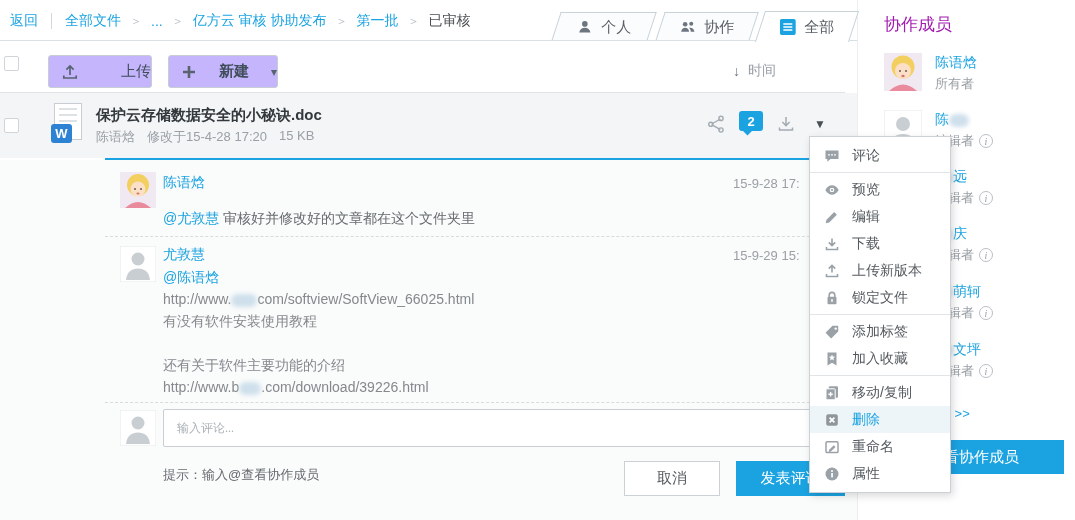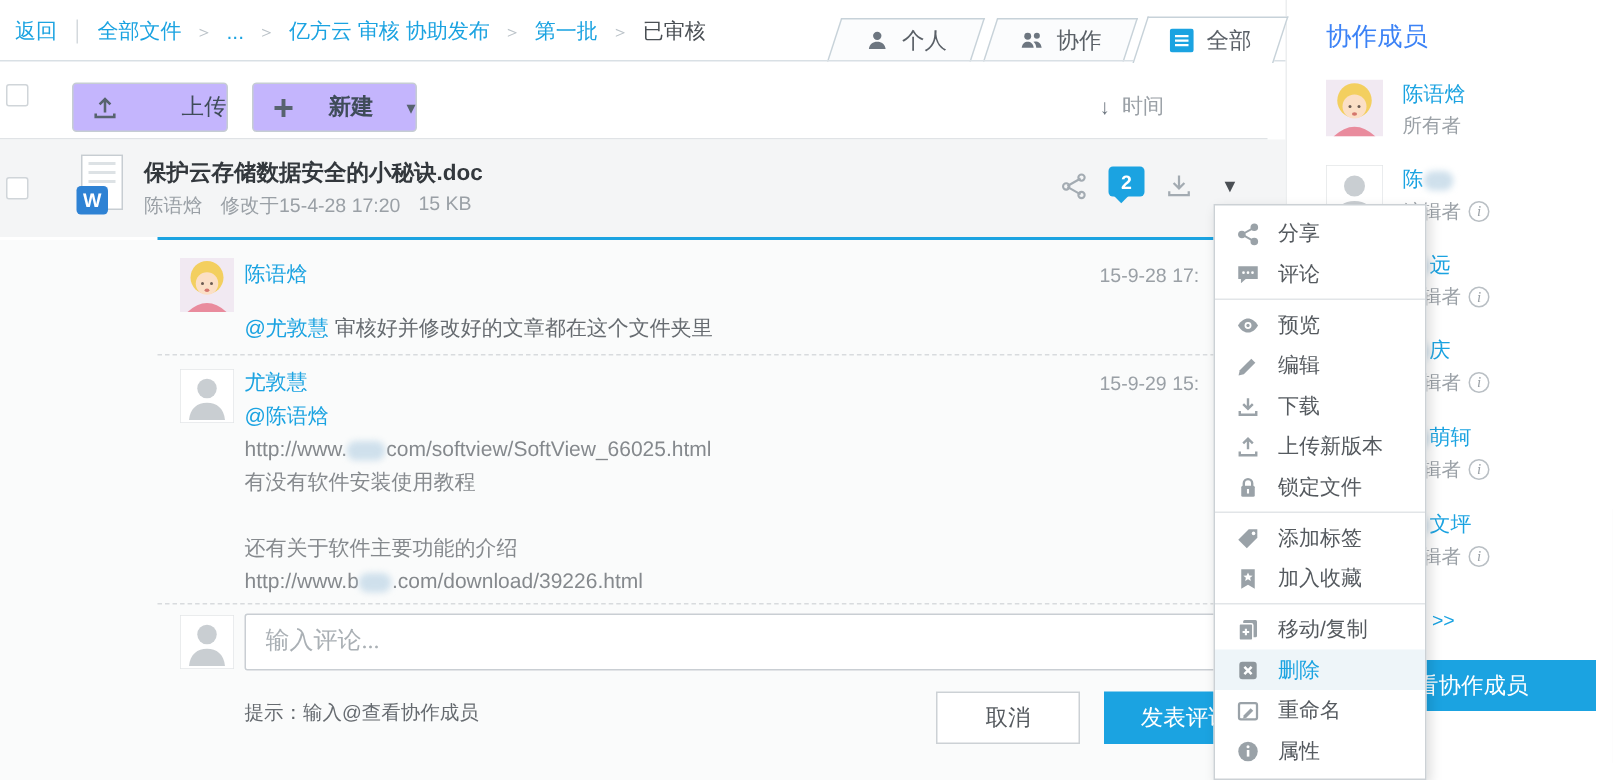--- a/index.html
+++ b/index.html
@@ -12,21 +12,21 @@
   .topbar-line { position:absolute; left:0; top:40px; width:857px; height:1px; background:#d9e0e5; z-index:2; }
   .crumbs { position:absolute; left:10px; top:12px; font-size:14px; color:#b6bec5; display:flex; align-items:center; gap:9px; white-space:nowrap; }
   .crumb-sep { color:#b9c1c7; font-size:12px; }
   .crumb-cur { color:#4a4f54; }
   .vbar { display:inline-block; width:1px; height:16px; background:#d4d9dd; margin:0 4px; }
   
   .tab { position:absolute; top:12px; height:29px; background:#fbfcfd; border:1px solid #c7d2d9; border-bottom:none; transform:skewX(-18deg); z-index:1; cursor:pointer; }
   .tab.active { top:11px; height:31px; background:#fff; z-index:3; }
   .tab-in { transform:skewX(18deg); display:flex; align-items:center; justify-content:center; gap:9px; height:100%; font-size:15px; color:#5a6067; }
   
-  .side-title { position:absolute; left:884px; top:13px; font-size:17px; color:#3b82f6; }
+  .side-title { position:absolute; left:884px; top:13px; font-size:17px; color:#a21caf; }
   .member { position:absolute; left:884px; width:185px; }
   .mem-name { position:absolute; left:51px; top:1px; font-size:14px; color:#1ba3e1; white-space:nowrap; cursor:pointer; }
   .mem-role { position:absolute; left:51px; top:22px; font-size:13px; color:#9aa0a6; display:flex; align-items:center; gap:5px; }
   .avatar36 { position:absolute; left:0; top:0; width:38px; height:38px; }
   .info-i { display:inline-flex; width:14px; height:14px; border:1px solid #b9bfc4; border-radius:50%; color:#9aa0a6; font-size:10px; font-style:italic; align-items:center; justify-content:center; font-family:"Liberation Serif","DejaVu Serif",serif; cursor:pointer; }
   .view-btn { position:absolute; left:884px; top:440px; width:180px; height:34px; background:#1ba3e1; color:#fff; font-size:15px; border:none; display:flex; align-items:center; justify-content:center; cursor:pointer; }
   .censor { display:inline-block; height:13px; border-radius:7px; background:#cfe0ec; filter:blur(2px); vertical-align:middle; }
   
   .btn { position:absolute; background:#c4b5fd; border:1px solid #c6cdd3; border-radius:3px; display:flex; align-items:center; justify-content:space-between; gap:9px; font-size:15px; color:#3f4c59; cursor:pointer;padding-left:12px; }
   .checkbox { position:absolute; width:15px; height:15px; background:#fff; border:1px solid #d0d5d9; border-radius:2px; cursor:pointer; }
@@ -43,21 +43,21 @@
   .rowicon { position:absolute; cursor:pointer; }
   .caret { font-size:12px; color:#4a4f54; }
   
   .avatar40 { position:absolute; width:36px; height:36px; }
   .cmt-name { position:absolute; left:163px; font-size:14px; color:#1ba3e1; cursor:pointer; }
   .cmt-ts { position:absolute; left:733px; font-size:13px; color:#9aa0a6; white-space:nowrap; }
   .cmt-body { position:absolute; left:163px; font-size:14px; color:#666b70;margin-top:10px; }
   .mention { color:#1ba3e1; cursor:pointer; }
   .cline { height:22px; line-height:22px; font-size:14px; color:#85898d; white-space:nowrap; }
   .dashed { position:absolute; left:105px; width:740px; border-top:1px dashed #d8dbde; }
-  .cmt-input { position:absolute; left:163px; top:409px; width:682px; height:38px; border:1px solid #c9ced3; border-radius:2px; background:#fff; font-size:16px; color:#555; padding:0 13px; outline:none; font-family:Liberation Serif, serif; }
+  .cmt-input { position:absolute; left:163px; top:409px; width:682px; height:38px; border:1px solid #c9ced3; border-radius:2px; background:#fff; font-size:12px; color:#555; padding:0 13px; outline:none; font-family:Liberation Serif, serif; }
   .cmt-input::placeholder { color:#aab0b5; }
   .hint { position:absolute; left:163px; top:466px; font-size:13px; color:#666b70; }
   .cancel-btn { position:absolute; left:624px; top:461px; width:96px; height:35px; background:#fff; border:1px solid #ccd1d5; font-size:15px; color:#555a5f; cursor:pointer; }
   .submit-btn { position:absolute; left:736px; top:461px; width:109px; height:35px; background:#1ba3e1; border:none; font-size:15px; color:#fff; cursor:pointer; }
   
   .menu { position:absolute; left:809px; top:136px; width:142px; background:#fff; border:1px solid #ccd1d5; box-shadow:2px 3px 8px rgba(0,0,0,.15); z-index:50; list-style:none; padding:5px 0; }
   .menu li.item { height:27px; display:flex; align-items:center; gap:12px; padding-left:14px; font-size:14px; color:#555a5f; cursor:pointer; }
   .menu li.item.hl { background:#eef5f9; color:#1ba3e1; }
   .menu li.sep { height:1px; background:#e2e5e8; margin:3px 0; }
   .mi { width:16px; height:16px; display:inline-flex; }
@@ -326,33 +326,20 @@
       </span>
   </div>
 
   <a class="more-link">人 &gt;&gt;</a>
   <button class="view-btn">查看协作成员</button>
 
   <ul class="menu">
     <li class="item">
       <span class="mi">
           <svg viewBox="0 0 16 16" width="16" height="16">
-            <g stroke="#9aa2a8" stroke-width="1.3" fill="#9aa2a8">
-              <path d="M4.5 8l7.3-4.1M4.5 8.6l7.3 4.1" fill="none"></path>
-              <circle cx="12.2" cy="3.5" r="1.9"></circle>
-              <circle cx="3.9" cy="8.3" r="1.9"></circle>
-              <circle cx="12.2" cy="13" r="1.9"></circle>
-            </g>
-          </svg>
-        </span>
-      <span>分享</span>
-    </li>
-    <li class="item">
-      <span class="mi">
-          <svg viewBox="0 0 16 16" width="16" height="16">
             <path d="M1.5 2.5h13V11H6.5l-3.2 2.8V11H1.5z" fill="#9aa2a8"></path>
             <circle cx="5" cy="6.8" r=".9" fill="#fff"></circle>
             <circle cx="8" cy="6.8" r=".9" fill="#fff"></circle>
             <circle cx="11" cy="6.8" r=".9" fill="#fff"></circle>
           </svg>
         </span>
       <span>评论</span>
     </li>
     <li class="sep"></li>
     <li class="item">

